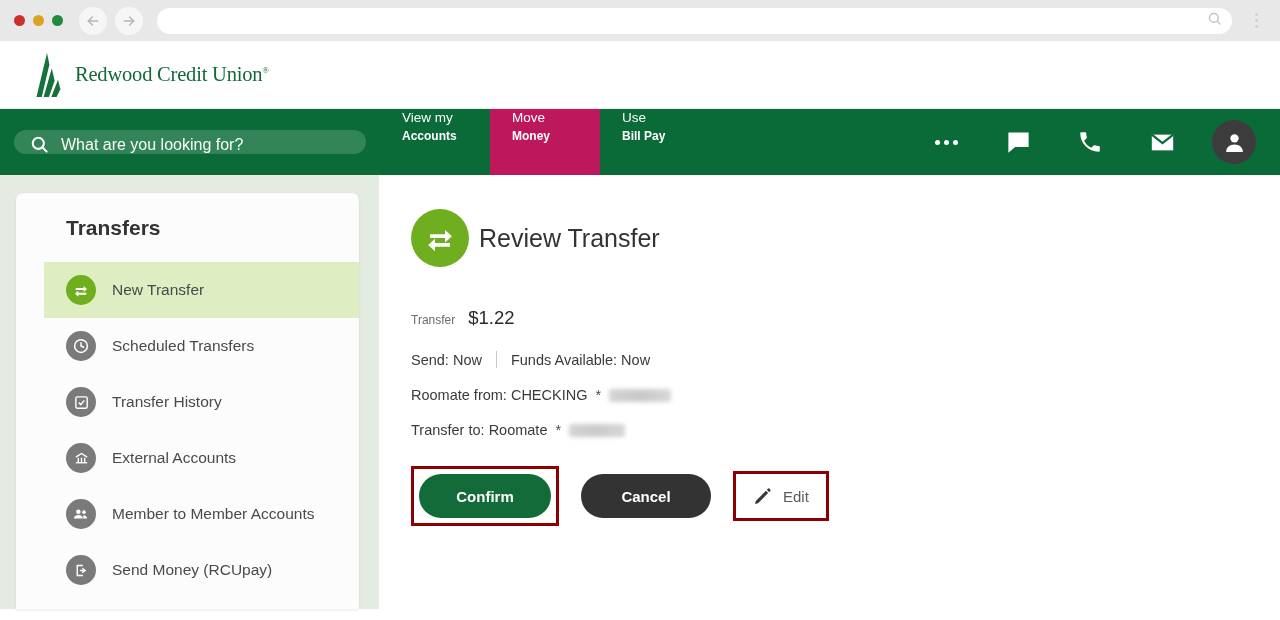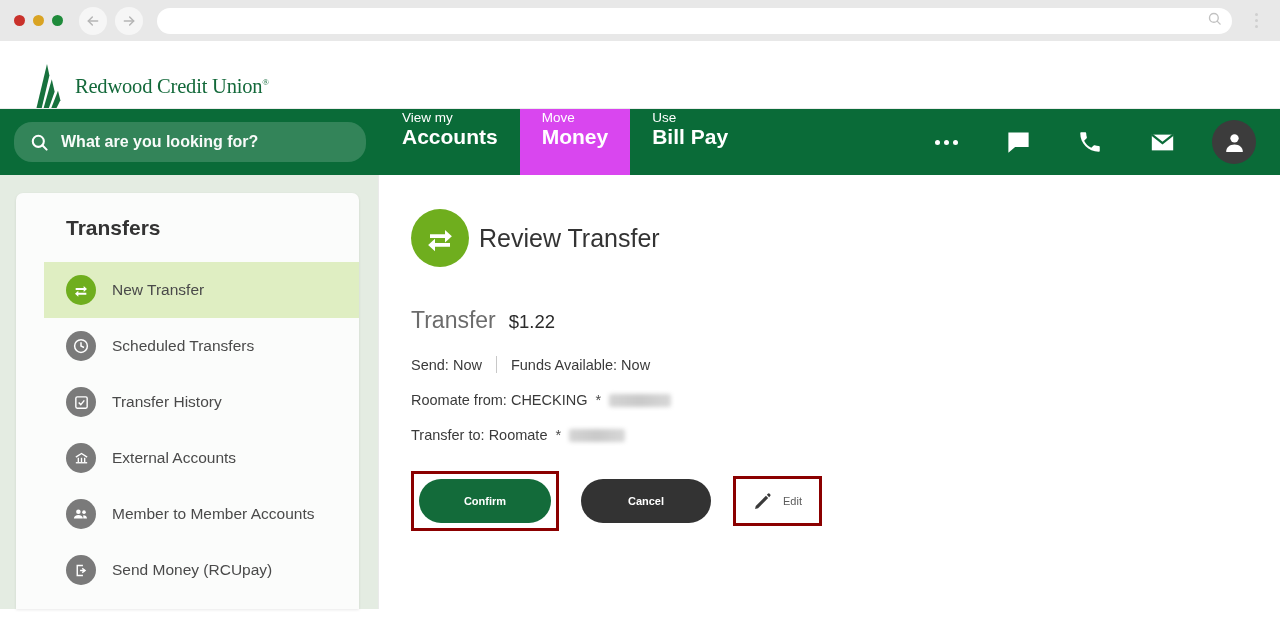--- a/index.html
+++ b/index.html
@@ -44,21 +44,21 @@
   .urlbar .mag { color: #c2c2c2; }
   .kebab {
     width: 20px; display:flex; flex-direction: column; align-items:center; gap:3px;
   }
   .kebab i { display:block; width:3px; height:3px; border-radius:50%; background:#cfcfcf; }
 
   
   .site-header {
     height: 68px; width: 1280px;
     background: #ffffff;
-    display: flex; align-items: flex-end;
+    display: flex; align-items: center;
     padding-left: 30px;
     border-bottom: 1px solid #ececec;
   }
   .logo-wrap { display: flex; align-items: center; gap: 11px; }
   .logo-mark { width: 34px; height: 44px; display:block; }
   .logo-text {
     font-size: 20.5px; color: #13693a; letter-spacing: -0.2px;
     font-family: "Liberation Serif", serif;
     white-space: nowrap;
     position: relative;
@@ -67,41 +67,41 @@
 
   
   .main-nav {
     height: 66px; width: 1280px;
     background: #0a6b38;
     display: flex; align-items: stretch;
     position: relative;
   }
   .search-area { display:flex; align-items:center; padding: 0 14px; }
   .search-box {
-    width: 352px; height: 40px;
+    width: 352px; height: 24px;
     background: rgba(255,255,255,0.17);
     border-radius: 18px;
-    display: flex; align-items: center;
-    padding: 0 16px; gap: 12px; font-weight: bold;
+    display: flex; align-items: flex-end;
+    padding: 0 16px; gap: 12px;
   }
   .search-box .sicon { color: #ffffff; display:flex; }
   .search-placeholder {
     color: #ffffff; font-size: 16px; opacity: .97;
   }
 
   .nav-tabs { display: flex; align-items: stretch; }
   .nav-tab {
     padding: 0 22px;
     display: flex; flex-direction: column; justify-content: flex-start;
     color: #ffffff;
     min-width: 110px;
   }
-  .nav-tab.active { background: #d946ef; }
+  .nav-tab.active { background: #be185d; }
   .nav-tab .tline1 { font-size: 13.5px; font-weight: 400; line-height: 17px; }
-  .nav-tab .tline2 { font-size: 21px; font-weight: bold; line-height: 21px; }
+  .nav-tab .tline2 { font-size: 12px; font-weight: bold; line-height: 21px; }
 
   .nav-right {
     margin-left: auto;
     display: flex; align-items: center; gap: 0;
     padding-right: 24px;
   }
   .nav-icon {
     width: 72px; height: 66px;
     display:flex; align-items:center; justify-content:center;
     color: #ffffff;
@@ -157,21 +157,21 @@
   .page-head { display: flex; align-items: center; gap: 10px; margin-bottom: 40px; }
   .page-head-ico {
     width: 58px; height: 58px; border-radius: 50%;
     background: #6fae1e;
     display:flex; align-items:center; justify-content:center;
     color:#ffffff;
   }
   .page-title { font-size: 25px; color: #333333; }
 
   .amount-row { display:flex; align-items:baseline; gap: 13px; margin-bottom: 22px; }
-  .amount-label { font-size: 23px; color: #6c6c6c; text-align: center; }
+  .amount-label { font-size: 12px; color: #6c6c6c; text-align: center; }
   .amount-value { font-size: 18.5px; color: #2b2b2b; }
 
   .meta-row { font-size: 14.5px; color: #3a3a3a; margin-bottom: 19px; display:flex; align-items:center; }
   .meta-sep {
     display:inline-block; width:1px; height:17px; background:#c8c8c8;
     margin: 0 14px;
   }
   .acct-row { font-size: 14.5px; color: #3a3a3a; margin-bottom: 19px; display:flex; align-items:center; gap: 8px; }
   .star { color:#4a4a4a; }
   .redacted {
@@ -186,21 +186,21 @@
   .btn-row { display:flex; align-items:center; gap: 0; margin-top: 28px; }
 
   .annot {
     border: 3px solid #8b0000;
     background: #ffffff;
     padding: 5px;
     display: inline-flex;
   }
   .btn {
     border: none; border-radius: 22px;
-    font-size: 11px; font-weight: bold; color: #ffffff;
+    font-size: 15px; font-weight: bold; color: #ffffff;
     height: 44px; cursor: pointer;
     display: flex; align-items: center; justify-content: center;
     font-family: "Liberation Sans", sans-serif;
     text-align: center;
   }
   .btn-confirm { background: #136b3a; width: 132px; }
   .btn-cancel { background: #333333; width: 130px; margin-left: 22px; }
   .annot-edit { margin-left: 22px; }
   .btn-edit {
     background: #ffffff; color: #5b5b5b; font-weight: 400;

